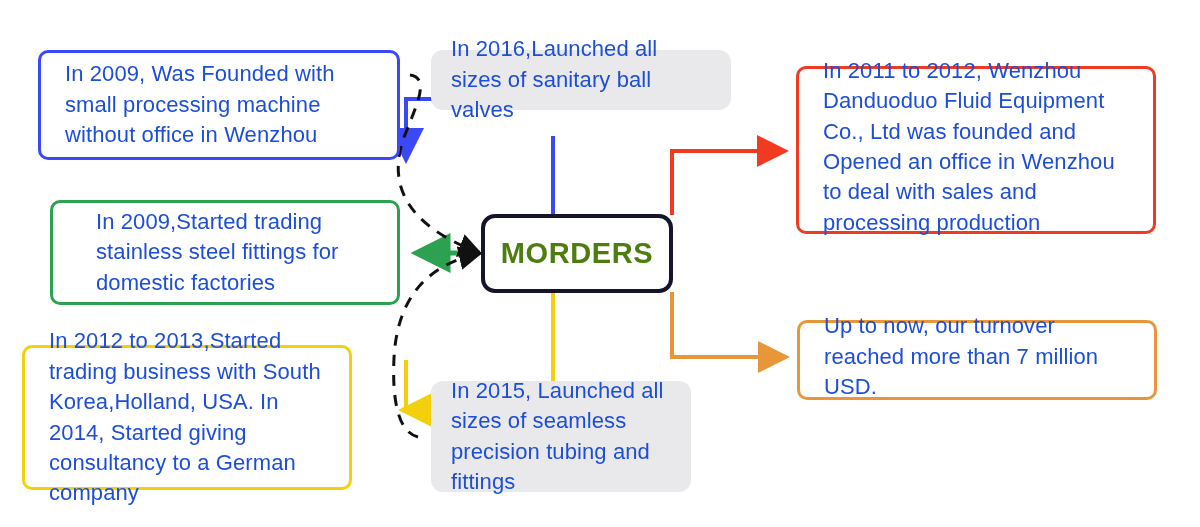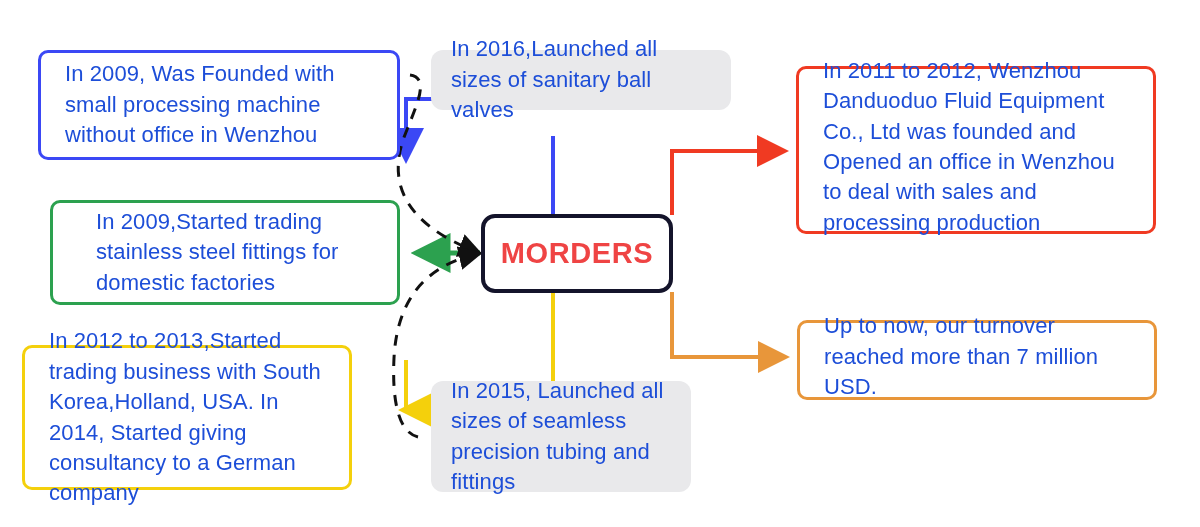--- a/index.html
+++ b/index.html
@@ -50,21 +50,21 @@
   
   .node.n-center {
     border: 4px solid #14142b;
     border-radius: 14px;
     justify-content: center;
   }
   .node.n-center .txt {
     font-size: 29px;
     font-weight: 700;
     letter-spacing: 0.6px;
-    color: #ef4444;
+    color: #4d7c0f;
   }
   
   .pad-l { padding: 10px 14px 10px 24px; }
   .pad-g { padding: 10px 18px 10px 20px; }
   .pad-r { padding: 10px 18px 16px 24px; }
 
   svg.wires {
     position: absolute;
     left: 0; top: 0;
     width: 1200px;

